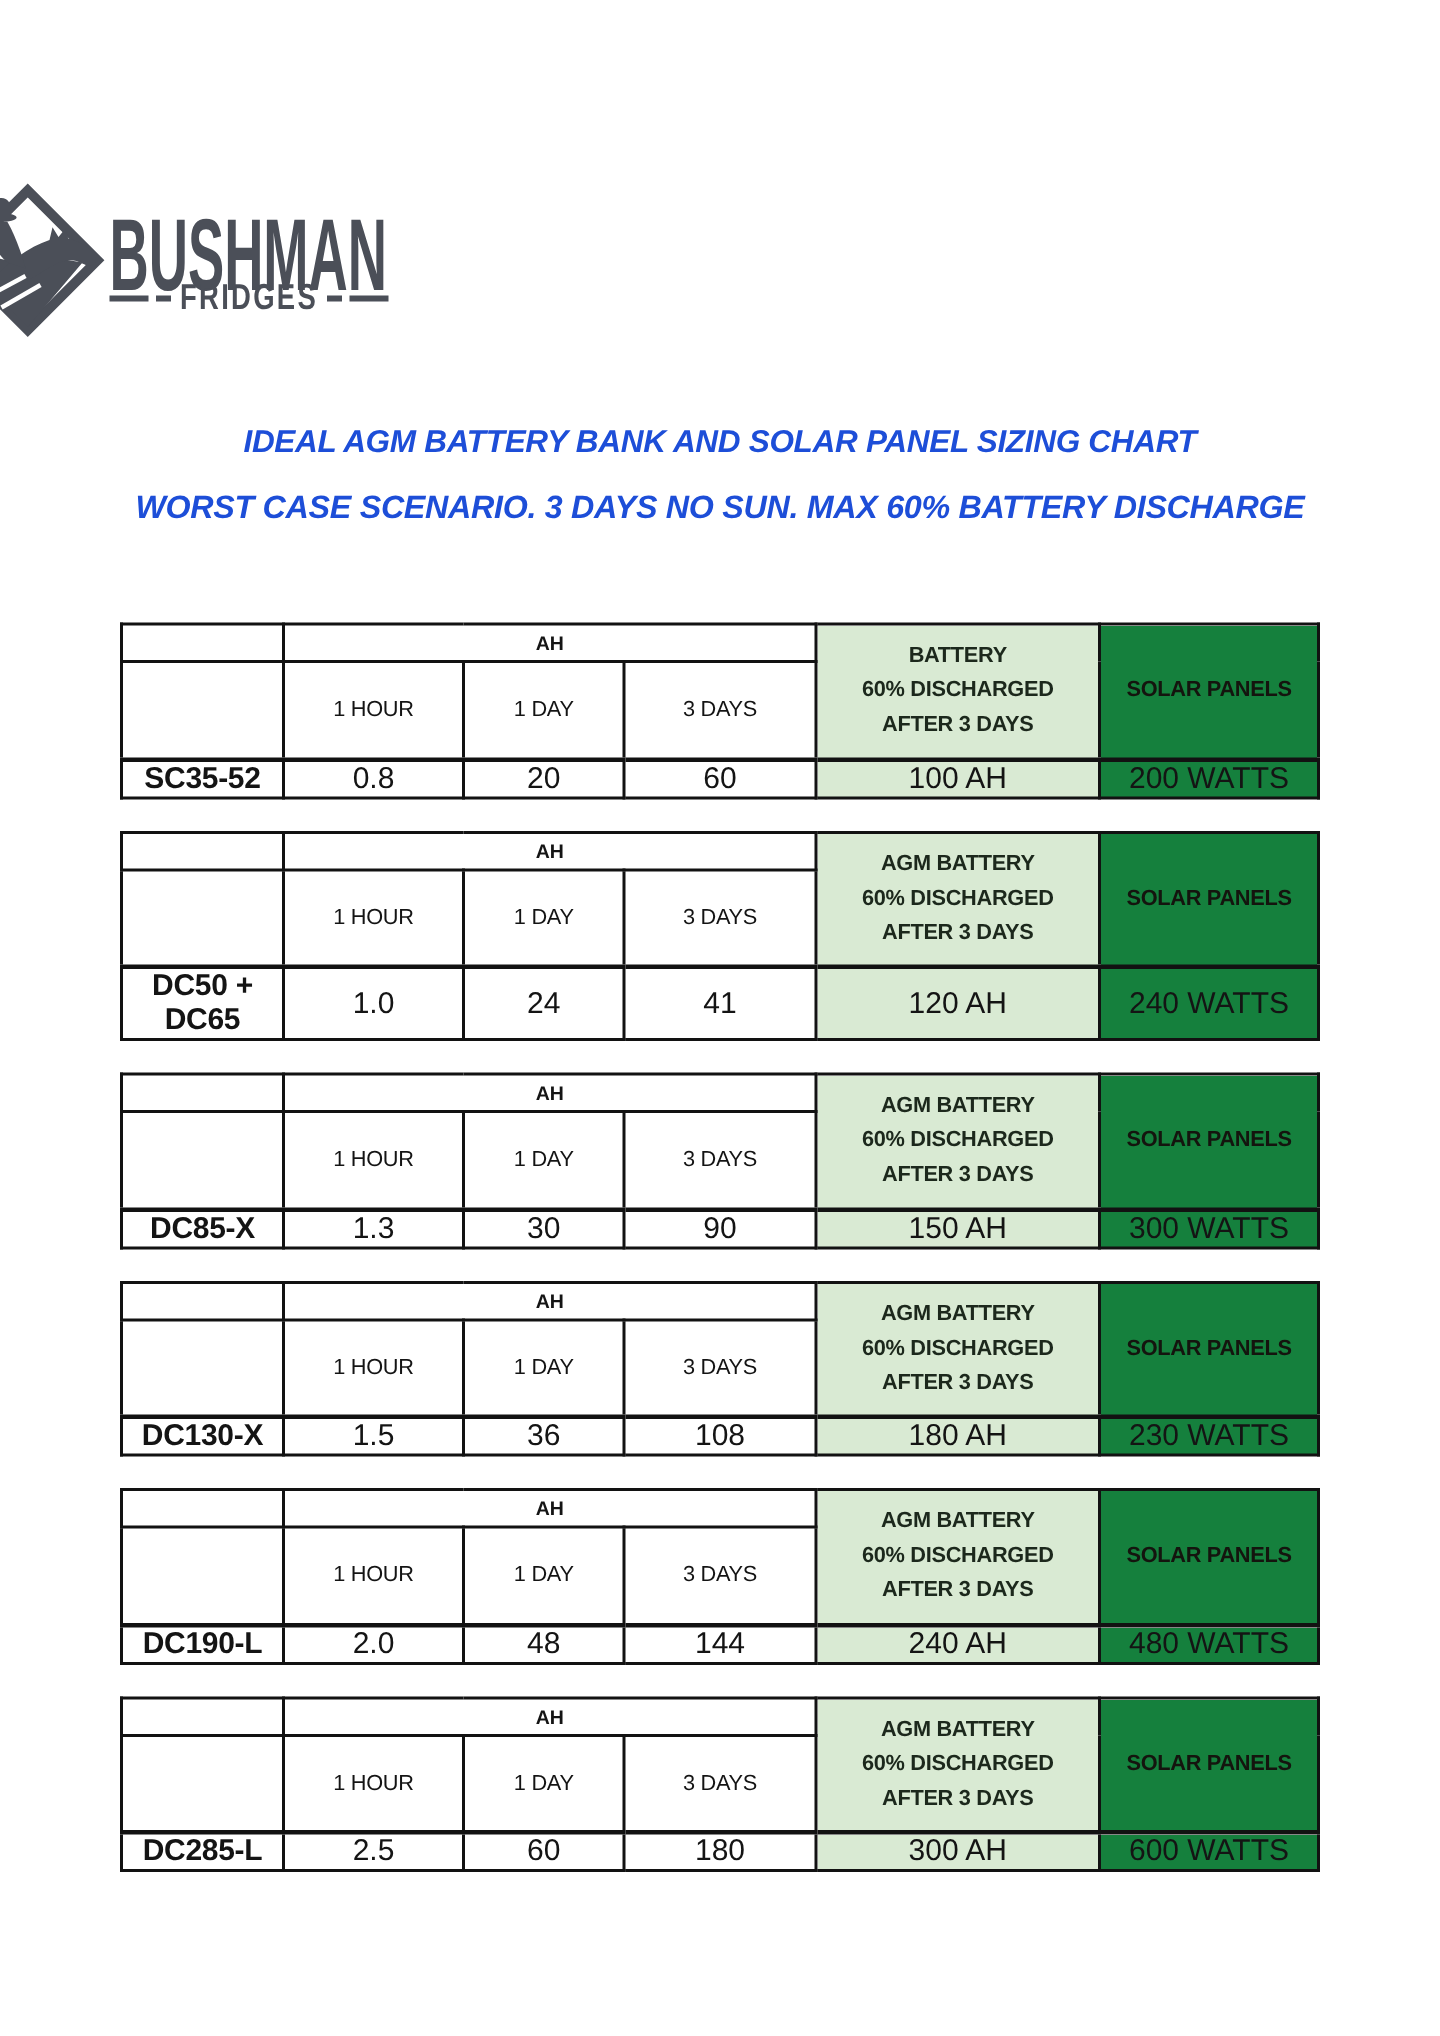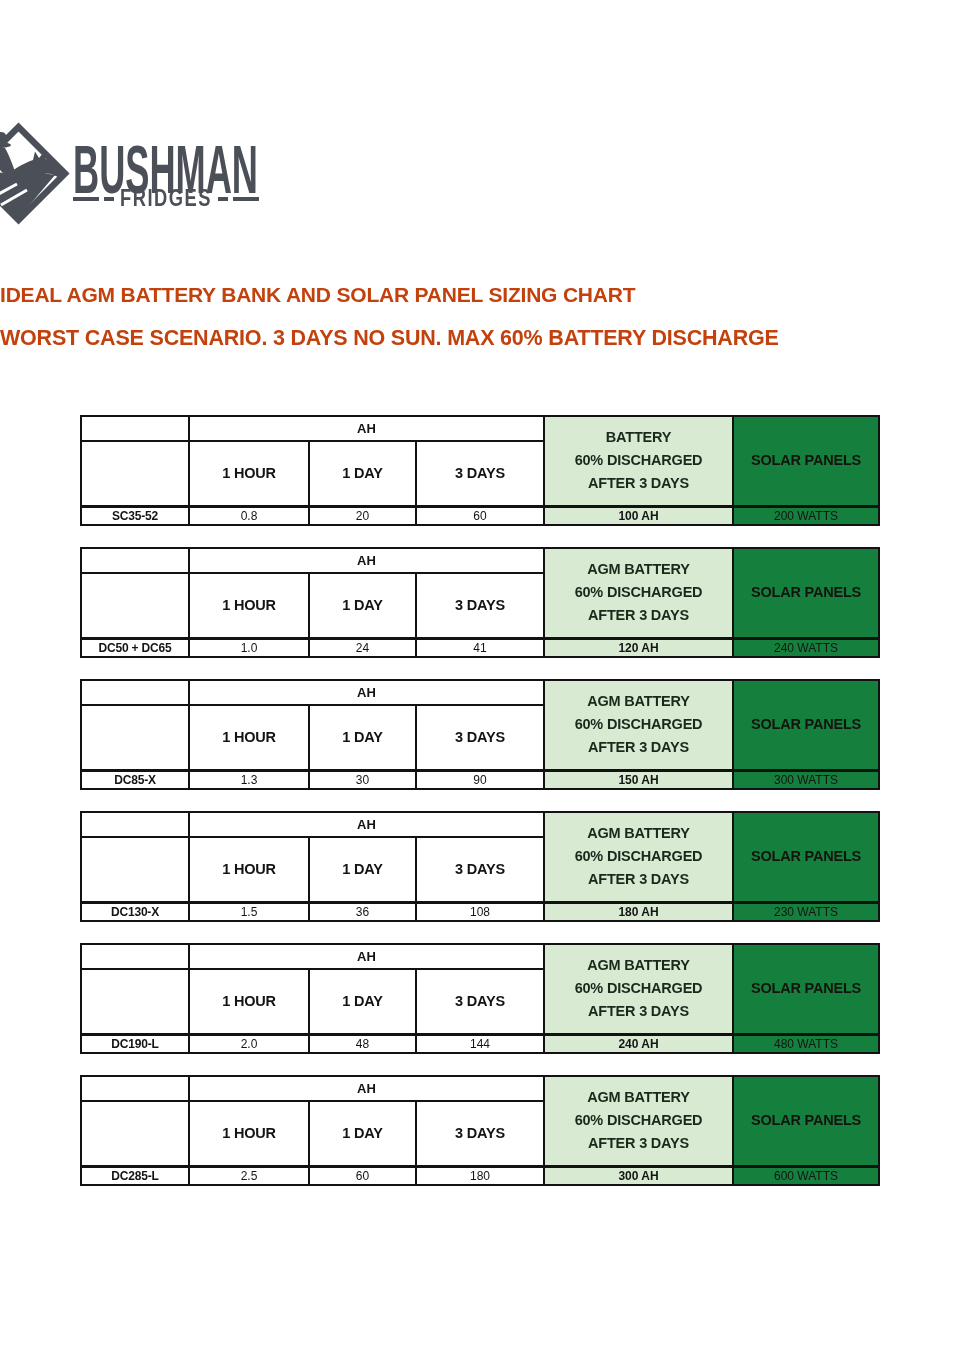--- a/index.html
+++ b/index.html
@@ -10,42 +10,42 @@
     font-family: "Liberation Sans", sans-serif;
     color: #141414;
     overflow: hidden;
   }
   
   .logo-wrap { padding-top: 122px; display: flex; justify-content: flex-start; }
   .logo { transform: translateX(-33px); }
   .logo svg { display: block; }
   
   .title {
-    font-weight: bold; color: #c2410c;
-    letter-spacing: -0.2px; line-height: 25px;
+    text-align: center; font-weight: bold; color: #1d4ed8;
+    letter-spacing: -0.2px; line-height: 25px; font-style: italic;
   }
   #title1 { margin: 57px 0 0; font-size: 21px; }
   #title2 { margin: 19px 0 16px; font-size: 21.5px; }
   
   .tables { margin-top: 64px; }
   table.sizing {
     border-collapse: collapse; table-layout: fixed;
     width: 798px; margin: 0 16px 21px 80px;
   }
   table.sizing td {
     border: 2px solid #121212;
     text-align: center; vertical-align: middle;
     padding: 0; overflow: hidden;
   }
   td.spacer { border: none; }
   tr.ah-row td.ah { height: 25px; font-weight: bold; font-size: 13px; }
-  tr.cols-row td.colhdr { height: 65px; font-weight: bold; font-size: 14.5px; letter-spacing: -0.2px; }
-  tr.data-row td { height: 19px; font-size: 12px; border-top-width: 3px; }
+  tr.cols-row td.colhdr { height: 65px; font-weight: normal; font-size: 14.5px; letter-spacing: -0.2px; }
+  tr.data-row td { height: 19px; font-size: 20px; border-top-width: 3px; }
   td.model { font-weight: bold; font-size: 15px; letter-spacing: -0.2px; }
-  td.green { background: #d9ead3; font-weight: bold; }
+  td.green { background: #d9ead3; }
   td.yellow { background: #15803d; }
   td.hdr {
     font-weight: bold; font-size: 14.5px; line-height: 23px;
     white-space: pre-line; color: #1c281c; letter-spacing: -0.2px;
   }
   td.yellow.hdr { color: #14140e; }
 </style>
 </head>
 <body>
 

